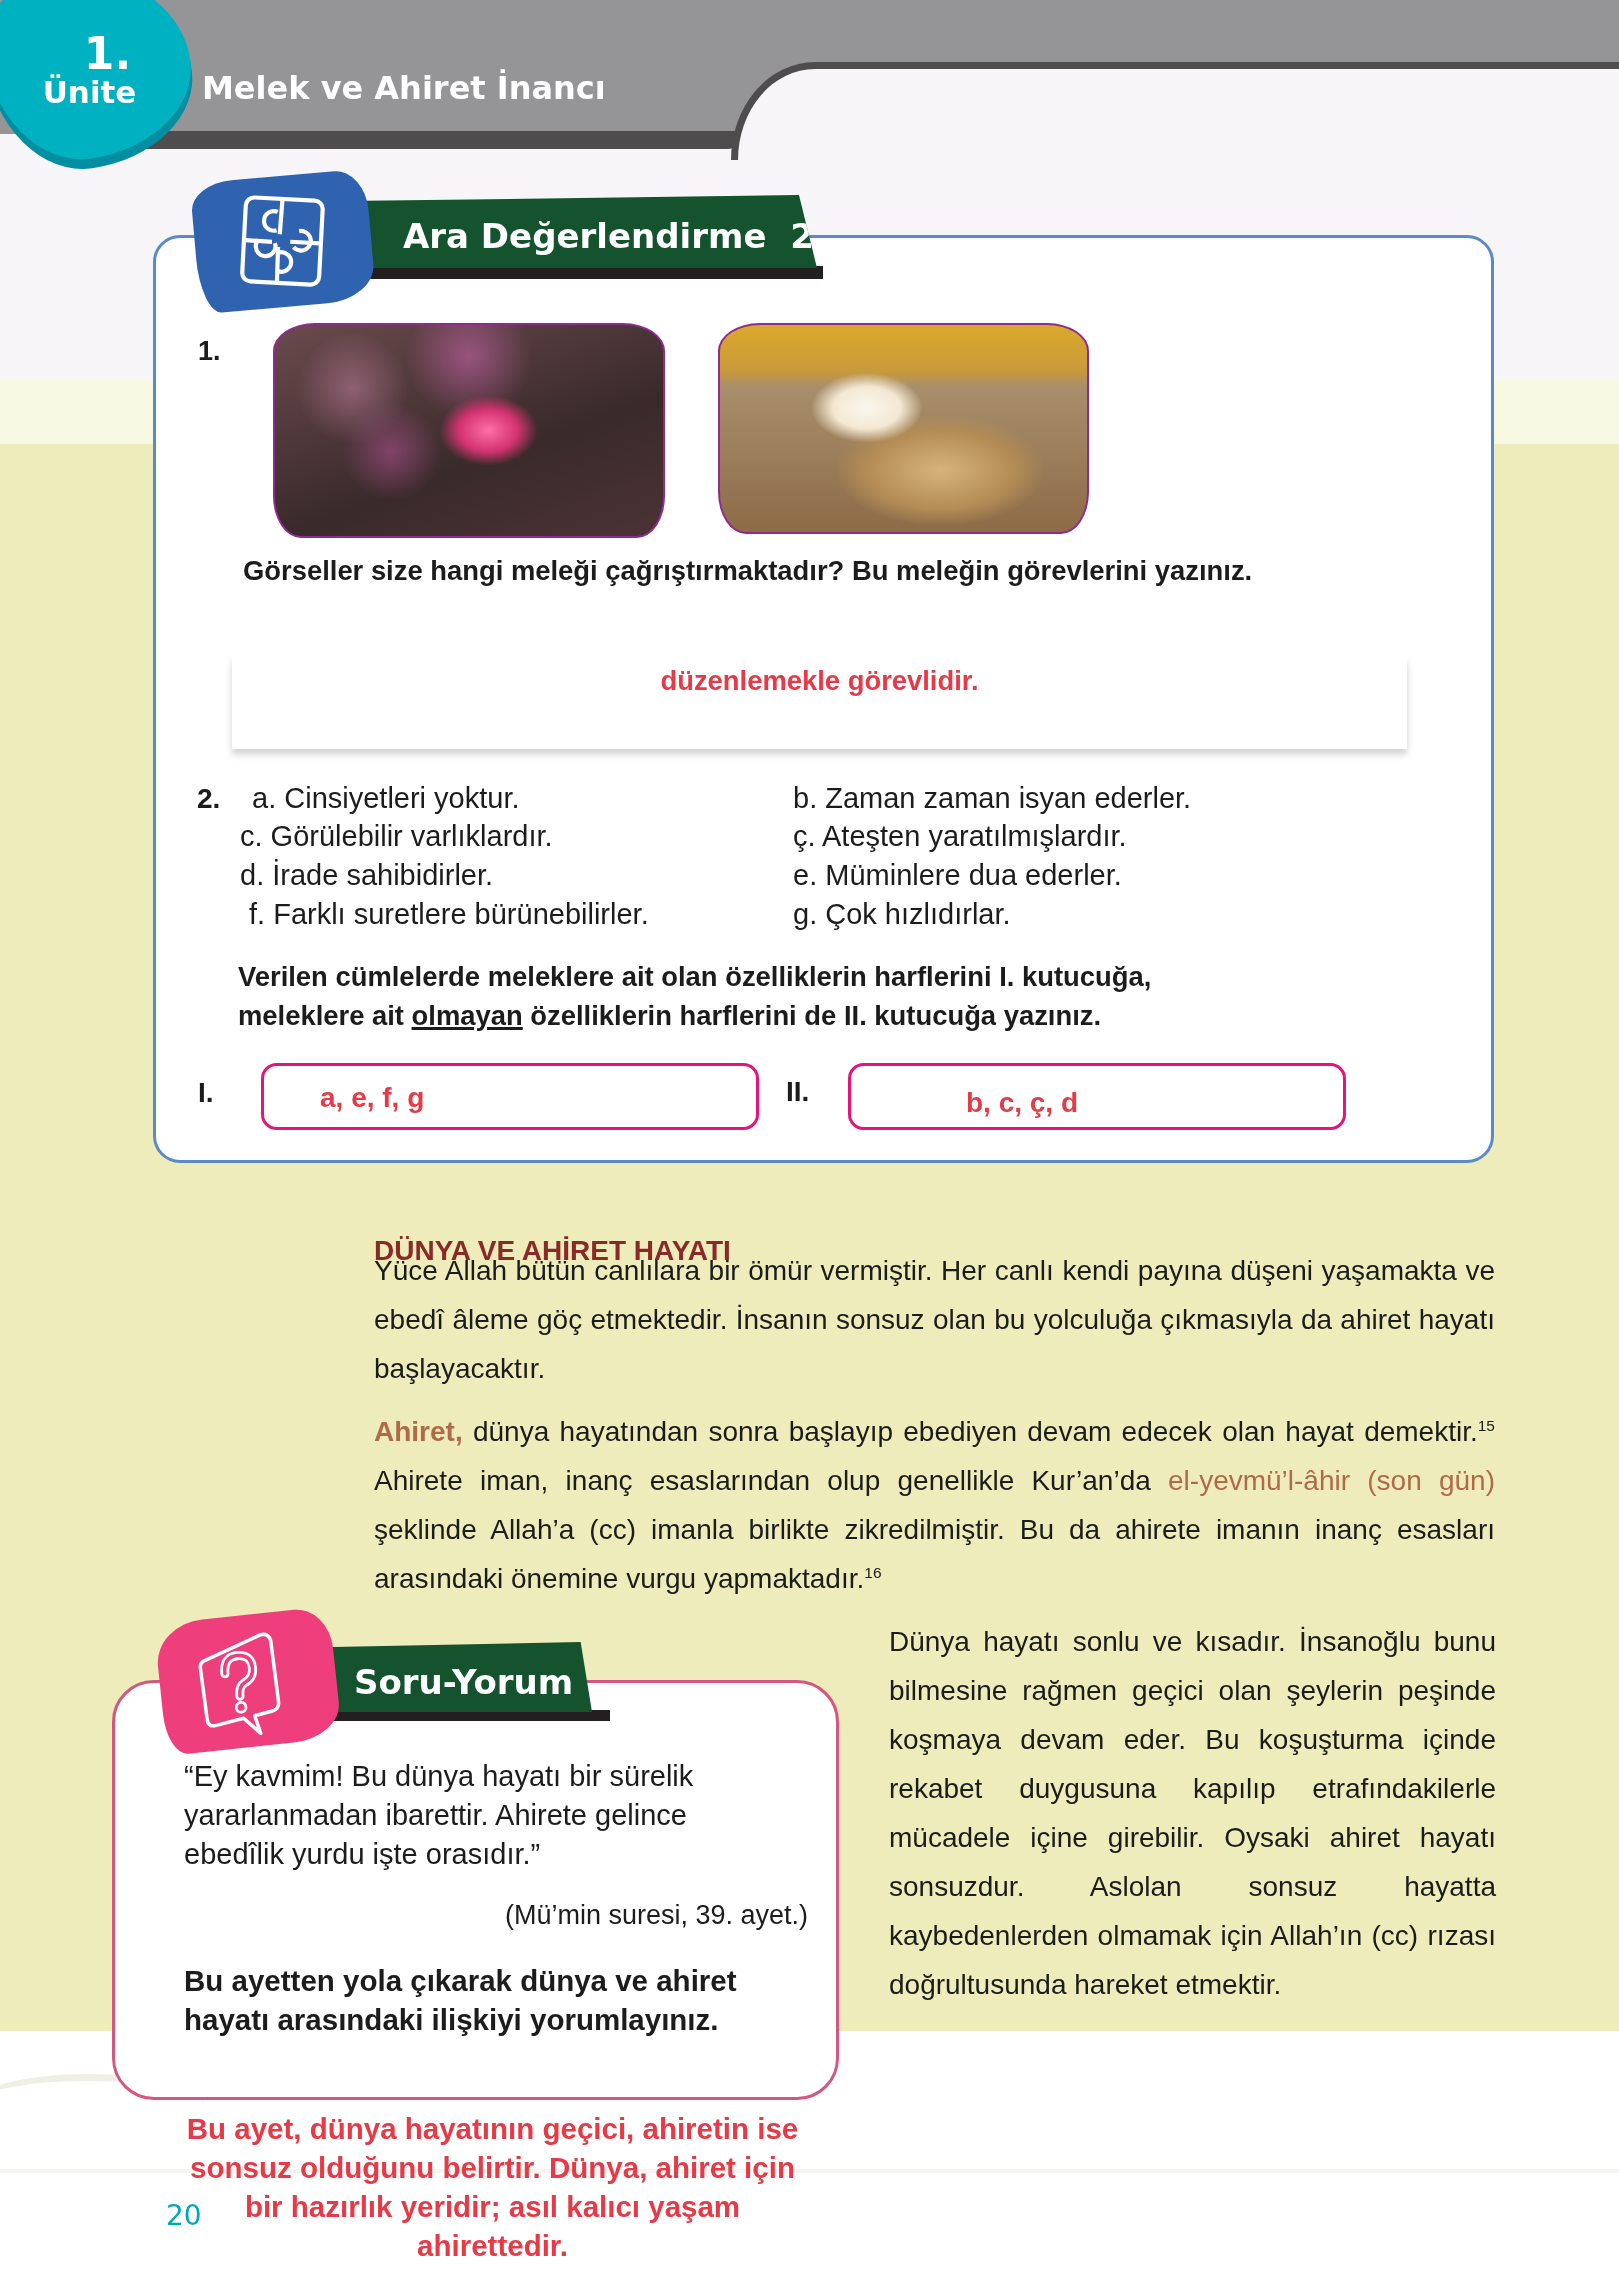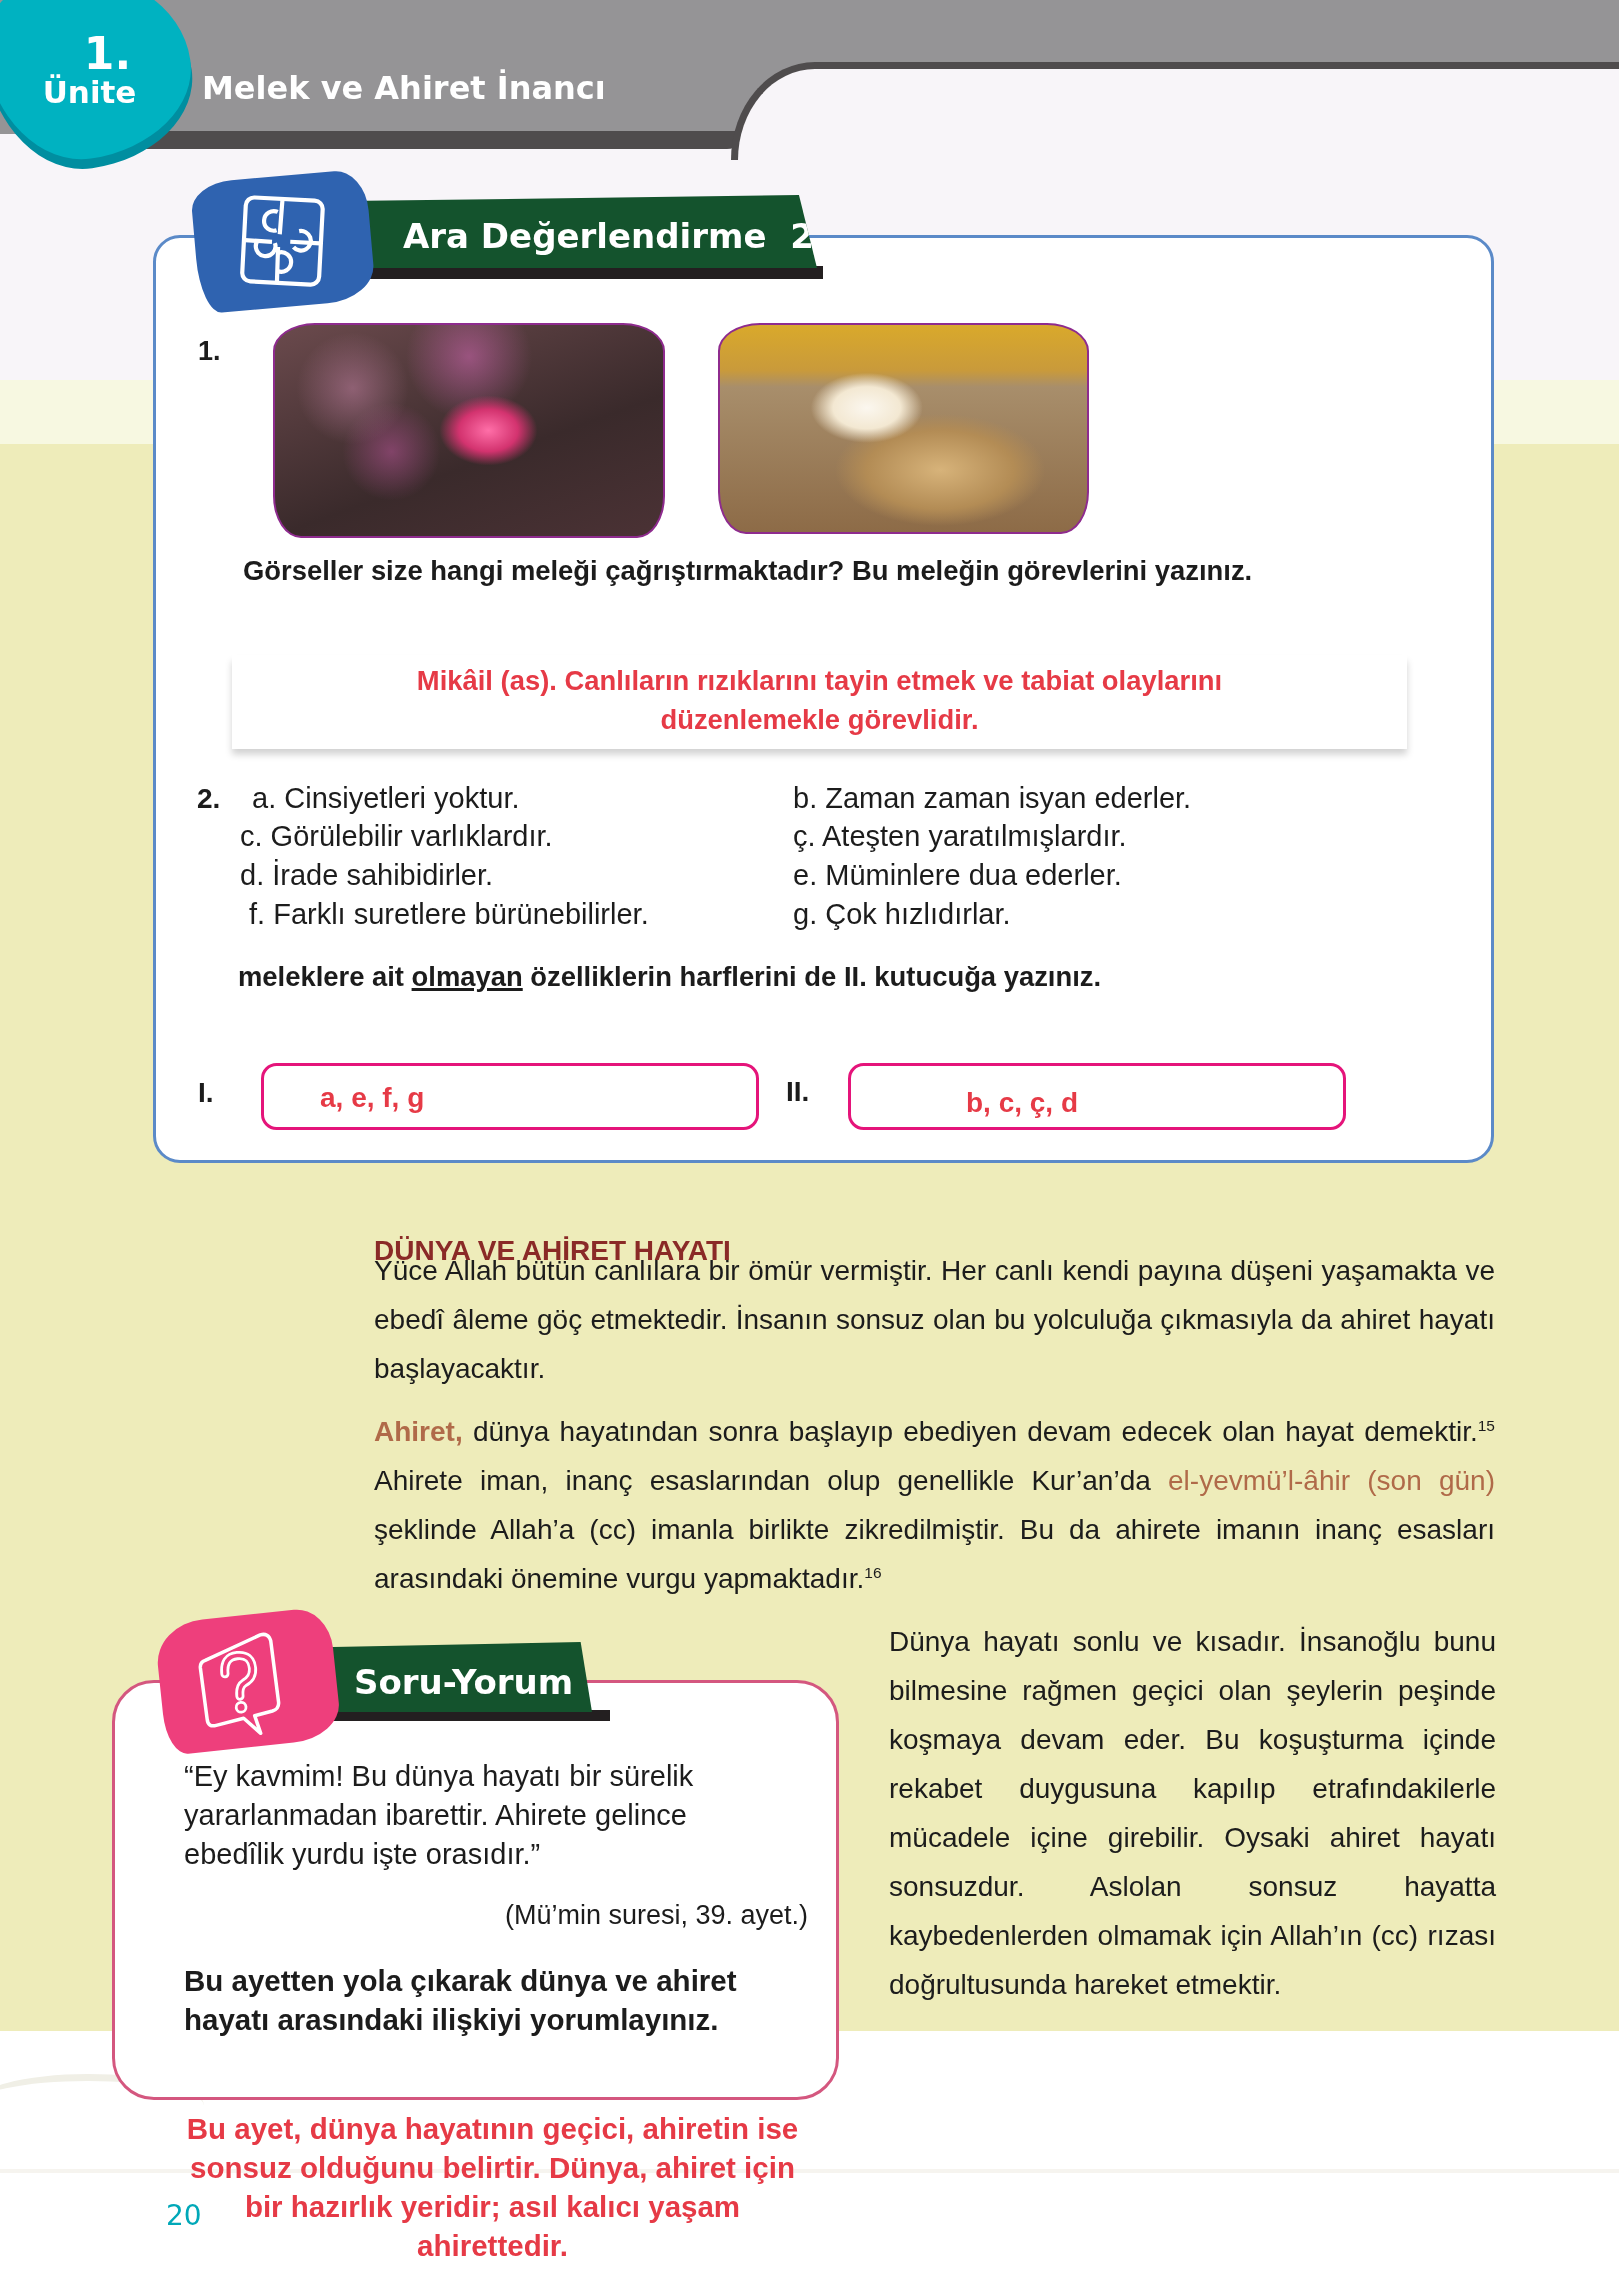--- a/index.html
+++ b/index.html
@@ -161,35 +161,35 @@
   </svg>
 </div>
 
 <div class="q-num" style="left:198px; top:336px;">1.</div>
 <div class="photo photo-flower"></div>
 <div class="photo photo-wheat"></div>
 
 <div class="q1-text">Görseller size hangi meleği çağrıştırmaktadır? Bu meleğin görevlerini yazınız.</div>
 
 <div class="answer-box">
-  <div>Mikâil (as). Canlıların rızıklarını tayin etmek ve tabiat olaylarını</div>
   <div>düzenlemekle görevlidir.</div>
 </div>
 
 <div class="q-num" style="left:197px; top:783px; font-size:28px;">2.</div>
 <div class="q2-row" style="left:240px; top:782px;margin-left:12px;">a. Cinsiyetleri yoktur.</div>
 <div class="q2-row" style="left:240px; top:820px;">c. Görülebilir varlıklardır.</div>
 <div class="q2-row" style="left:240px; top:859px;">d. İrade sahibidirler.</div>
 <div class="q2-row" style="left:249px; top:898px;">f. Farklı suretlere bürünebilirler.</div>
 <div class="q2-row" style="left:793px; top:782px;">b. Zaman zaman isyan ederler.</div>
 <div class="q2-row" style="left:793px; top:820px;">ç. Ateşten yaratılmışlardır.</div>
 <div class="q2-row" style="left:793px; top:859px;">e. Müminlere dua ederler.</div>
 <div class="q2-row" style="left:793px; top:898px;">g. Çok hızlıdırlar.</div>
 
 <div class="q2-instr">
+  <div>Verilen cümlelerde meleklere ait olan özelliklerin harflerini I. kutucuğa,</div>
   <div><span style="white-space:pre;">meleklere ait </span><u>olmayan</u><span style="white-space:pre;"> özelliklerin harflerini de II. kutucuğa yazınız.</span></div>
 </div>
 
 <div class="roman" style="left:198px; top:1077px;">I.</div>
 <div class="ans-field" style="left:261px; top:1063px; width:498px; padding:15.5px 0 0 56px;">
   <span>a, e, f, g</span>
 </div>
 <div class="roman" style="left:786px; top:1076px;">II.</div>
 <div class="ans-field" style="left:848px; top:1063px; width:498px; padding:21px 0 0 115px;">
   <span>b, c, ç, d</span>

